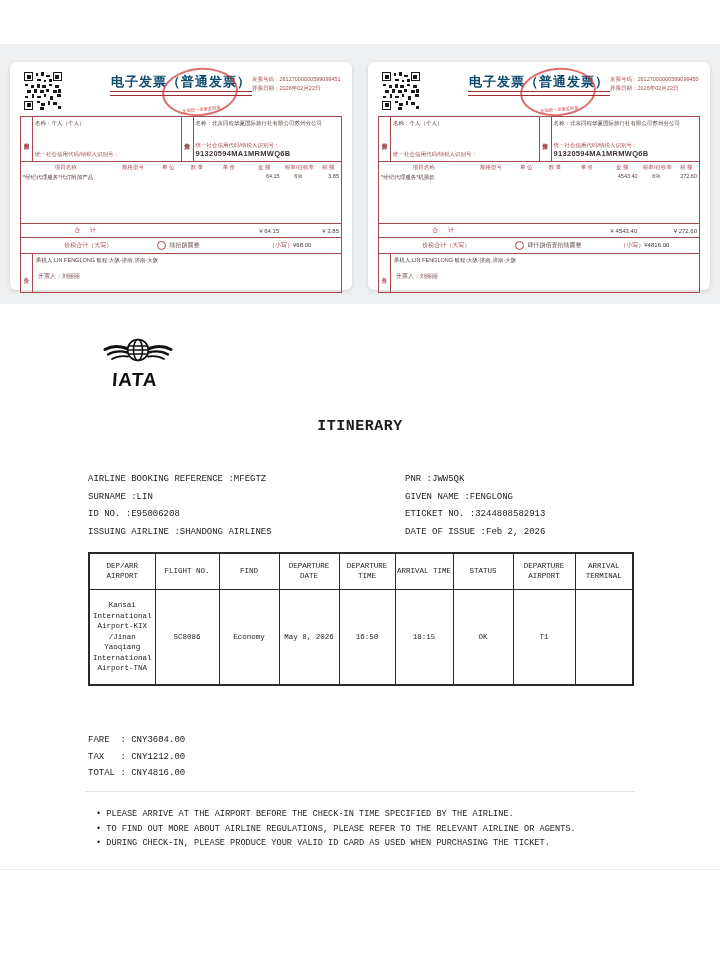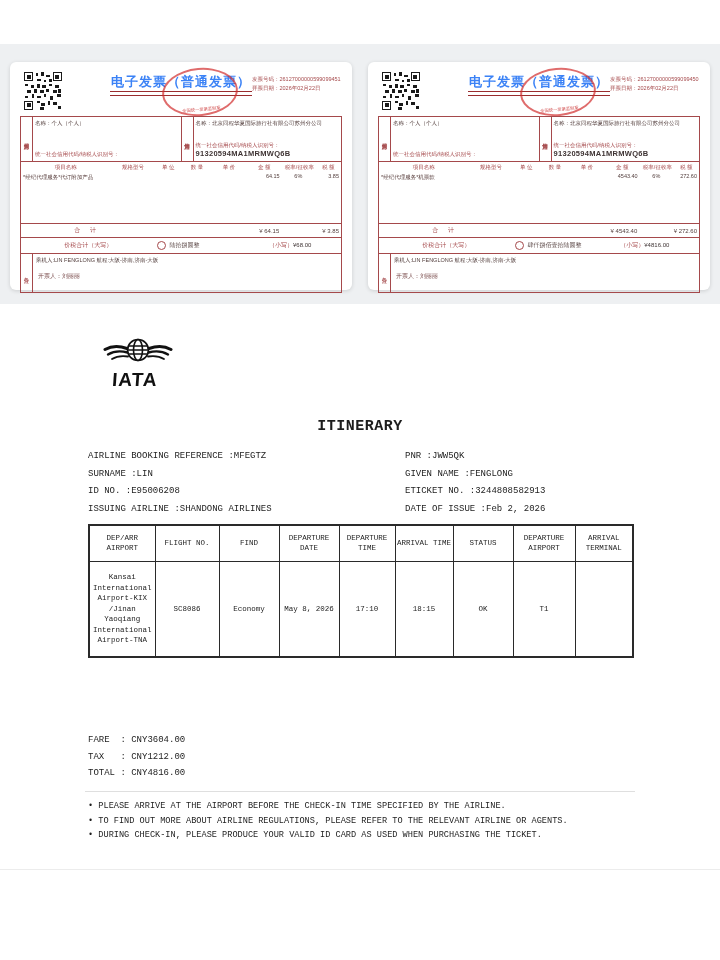--- a/index.html
+++ b/index.html
@@ -10,21 +10,21 @@
   .top-bg{position:absolute;left:0;top:44px;width:720px;height:260px;background:#eef0f2;}
 
   
   .card{position:absolute;top:62px;width:342px;height:228px;background:#fff;
         border-radius:6px;box-shadow:0 1px 4px rgba(0,0,0,.14);}
   .card-0{left:10px}
   .card-1{left:368px}
 
   .qr{position:absolute;left:14px;top:10px;width:38px;height:38px;}
   .inv-title{position:absolute;top:11px;left:0;right:0;text-align:center;
-             font-size:13px;font-weight:bold;color:#3b82f6;letter-spacing:1px;}
+             font-size:13px;font-weight:bold;color:#0c4a6e;letter-spacing:1px;}
   .inv-underline{position:absolute;top:29px;left:100px;width:142px;height:3px;
                  border-top:1px solid #9a2d2f;border-bottom:1px solid #9a2d2f;}
   .stamp{position:absolute;top:6px;left:152px;width:72px;height:44px;
          border:2px solid rgba(210,45,45,.7);border-radius:50%;
          transform:rotate(-5deg);}
   .stamp-text{position:absolute;bottom:2px;left:0;right:0;text-align:center;
               font-size:5px;color:rgba(200,40,40,.85);transform:scale(.85);}
   .inv-meta{position:absolute;top:13px;right:8px;width:92px;font-size:5.5px;
             color:#a5494b;line-height:9px;}
 
@@ -74,41 +74,41 @@
   .remark{height:38px;border-top:1px solid #a5494b;}
   .remark-body{flex:1;font-size:5.5px;color:#55403f;padding:3px 3px;}
 
   .issuer{position:absolute;left:28px;bottom:9px;font-size:6px;color:#7a4c4c;}
 
   
   .mono{font-family:"Liberation Mono",monospace;color:#1d1d1d;}
   .iata{position:absolute;left:103px;top:336px;}
   .itn-title{position:absolute;left:88px;top:418px;width:544px;text-align:center;
              font-size:15px;font-weight:bold;letter-spacing:.5px;}
-  .details{position:absolute;top:448px;font-size:9px;line-height:17.5px;white-space:pre;}
+  .details{position:absolute;top:471px;font-size:9px;line-height:17.5px;white-space:pre;}
   .details-left{left:88px;}
   .details-right{left:405px;}
 
-  .itn-table{position:absolute;left:88px;top:524px;border-collapse:collapse;
+  .itn-table{position:absolute;left:88px;top:552px;border-collapse:collapse;
              table-layout:fixed;width:545px;border:2px solid #2a2a2a;}
   .itn-table th,.itn-table td{border:1px solid #2a2a2a;font-family:"Liberation Mono",monospace;
              font-size:7.5px;font-weight:normal;text-align:center;color:#1d1d1d;
              padding:2px 1px;line-height:1.4;overflow:hidden;}
   .itn-table thead tr{height:36px;}
   .itn-table .r1{height:96px;}
   .itn-table .r2{height:86px;}
 
   .fares{position:absolute;left:88px;top:732px;font-size:9px;line-height:16.5px;white-space:pre;}
 
   .divider1{position:absolute;left:85px;top:791px;width:550px;height:1px;background:#dfdfdf;}
   .divider2{position:absolute;left:0;top:869px;width:720px;height:1px;background:#ececec;}
 
   .notice{position:absolute;left:88px;top:799px;width:560px;}
   .notice-title{font-size:10px;font-weight:bold;margin-bottom:2px;}
-  .notice ul{margin:0;padding:0;list-style:none;}
+  .notice ul{margin:8px;padding:0;list-style:none;}
   .notice li{font-size:8.6px;line-height:14.5px;white-space:nowrap;}
   .notice li::before{content:"\2022\00a0";}
 </style>
 </head>
 <body>
 
 <div class="top-bg"></div>
 
 <div class="card card-0">
   <div class="qr">
@@ -390,21 +390,21 @@
       <th>DEPARTURE AIRPORT</th>
       <th>ARRIVAL TERMINAL</th>
     </tr>
   </thead>
   <tbody>
     <tr class="r1">
       <td>Kansai International Airport-KIX /Jinan Yaoqiang International Airport-TNA</td>
       <td>SC8086</td>
       <td>Economy</td>
       <td>May 8, 2026</td>
-      <td>17:10</td>
+      <td>16:50</td>
       <td>18:15</td>
       <td>OK</td>
       <td>T1</td>
       <td></td>
     </tr>
   </tbody>
 </table>
 
 <div class="fares mono">FARE  : CNY3604.00
 TAX   : CNY1212.00

